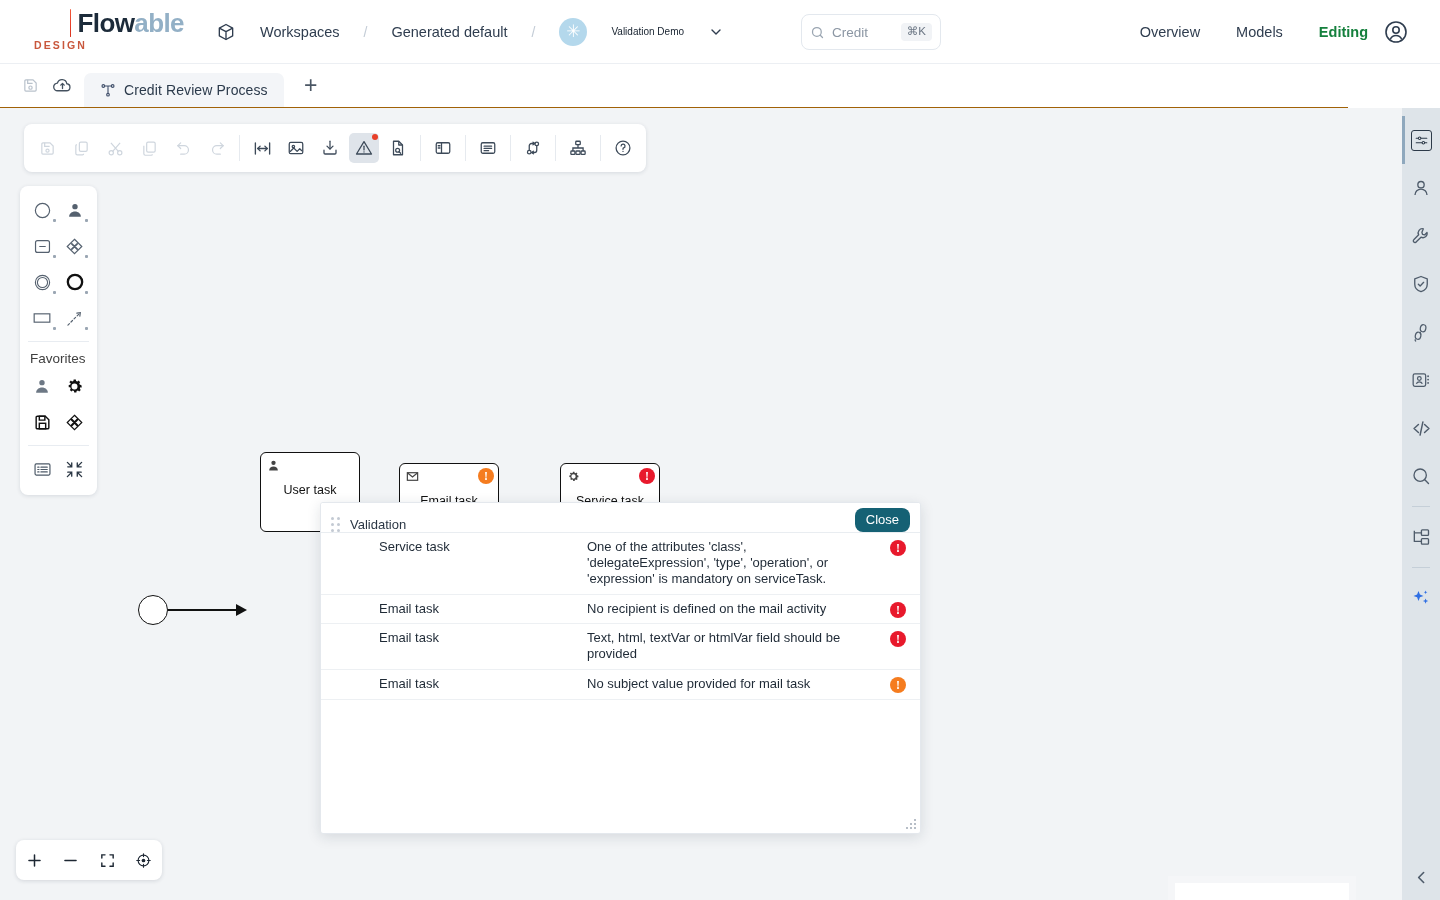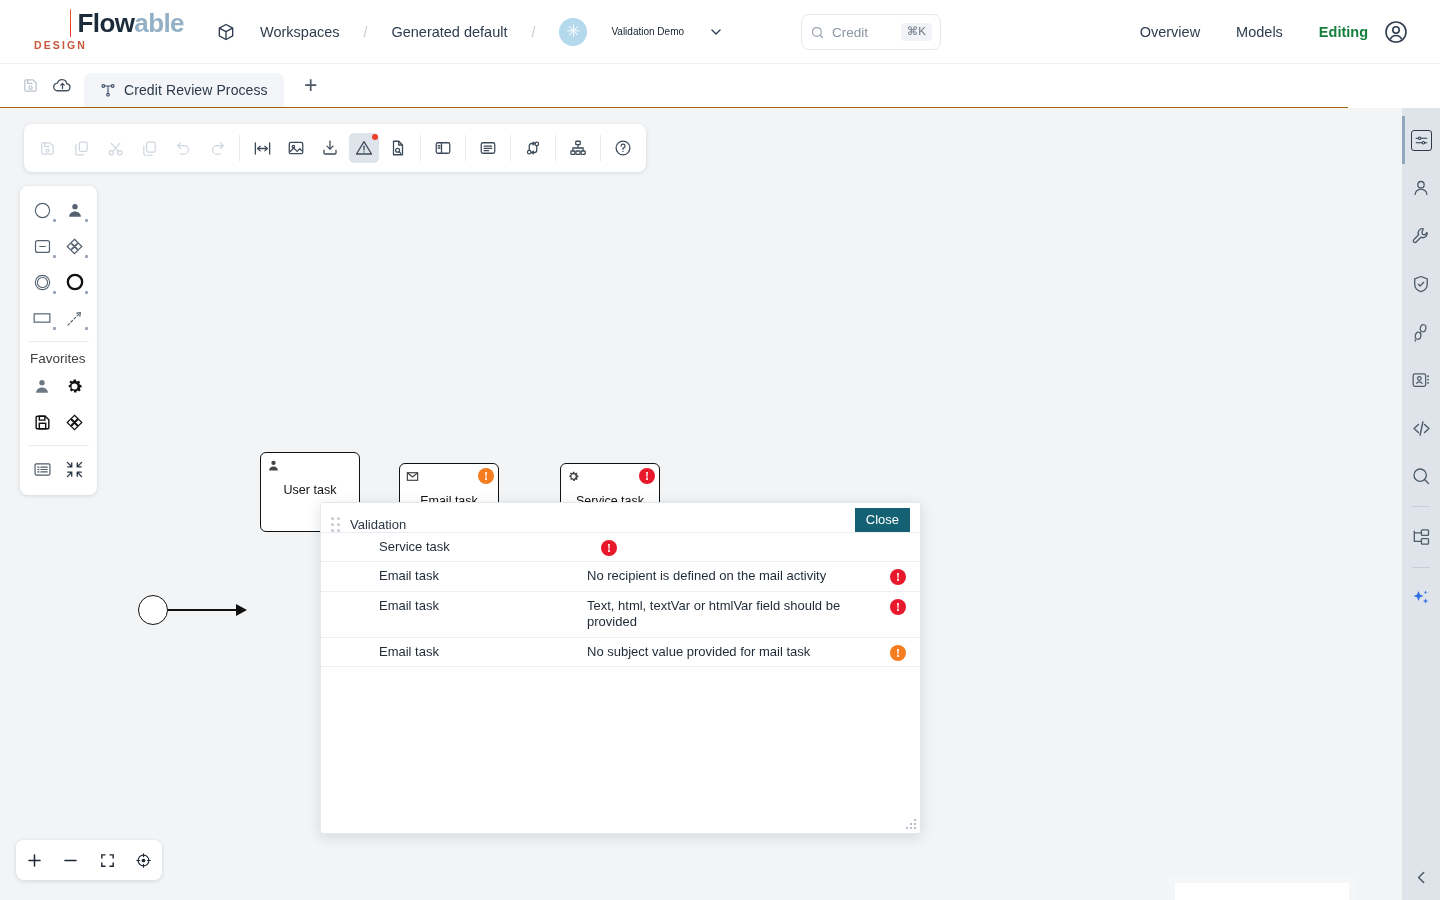--- a/index.html
+++ b/index.html
@@ -178,21 +178,21 @@
   .vp-head {
     height: 30px; display: flex; align-items: flex-end; gap: 10px;
     padding: 0 6px 0 10px; border-bottom: 1px solid #e9edf1; background: #fff;
     position: relative;
   }
   .vp-drag { display: grid; grid-template-columns: 3px 3px; gap: 3px; }
   .vp-drag i { width: 3px; height: 3px; background: #c3cad3; border-radius: 50%; display: block; }
   .vp-title { font-size: 13px; color: #2b3745; }
   .vp-close {
     position: absolute; right: 10px; top: 5px;
-    background: #156174; color: #fff; border-radius: 0;
+    background: #156174; color: #fff; border-radius: 8px;
     font-size: 13px; padding: 3px 11px; line-height: 1.35;
   }
   .vp-thead {
     display: flex; align-items: center; height: 26px;
     background: #fafbfc; border-bottom: 1px solid #eaeef2;
   }
   .th-refresh { width: 58px; display: flex; align-items: center; justify-content: center; color: #6f7b89; }
   .th-name { width: 208px; font-size: 11.5px; letter-spacing: .7px; color: #6f7b89; }
   .th-desc { flex: 1; font-size: 11.5px; letter-spacing: .7px; color: #6f7b89; }
   .vp-body { flex: 1; overflow: auto; }
@@ -640,20 +640,21 @@
         </span>
       <span class="vp-title">Validation</span>
       <span class="vp-close">Close</span>
     </div>
 
 
     <div class="vp-body">
       <div class="vp-row">
         <div class="c-pad"></div>
         <div class="c-name">Service task</div>
+        <div class="c-desc">One of the attributes 'class', 'delegateExpression', 'type', 'operation', or 'expression' is mandatory on serviceTask.</div>
         <div class="c-sev">
             <span class="sev" style="background:#e8192c">!</span>
           </div>
       </div>
       <div class="vp-row">
         <div class="c-pad"></div>
         <div class="c-name">Email task</div>
         <div class="c-desc">No recipient is defined on the mail activity</div>
         <div class="c-sev">
             <span class="sev" style="background:#e8192c">!</span>

